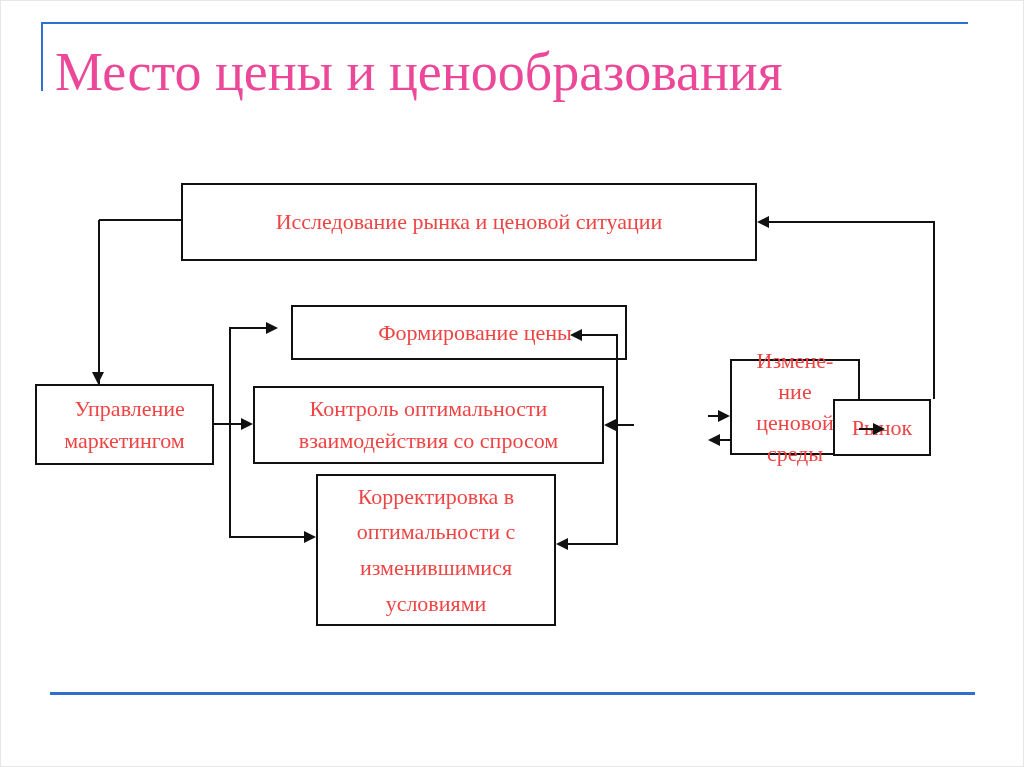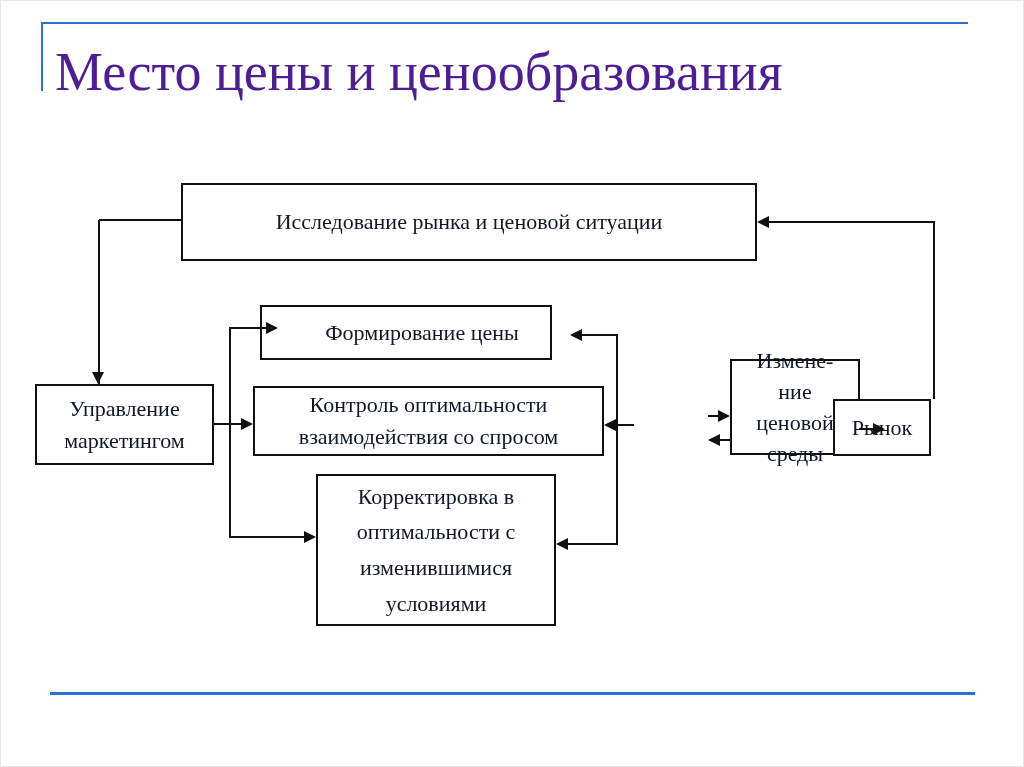--- a/index.html
+++ b/index.html
@@ -7,33 +7,33 @@
     position:relative;width:1024px;height:767px;background:#ffffff;
     border:1px solid #e7e7e7;box-sizing:border-box;overflow:hidden;
     font-family:"Liberation Serif", serif;
   }
   
   .accent-h{position:absolute;left:40px;top:21px;width:927px;height:2px;background:#2e6fd0;}
   .accent-v{position:absolute;left:40px;top:21px;width:2px;height:69px;background:#2e6fd0;}
   .bottom-rule{position:absolute;left:49px;top:691px;width:925px;height:3px;background:#2e6fd0;}
   .title{
     position:absolute;left:54px;top:42px;width:930px;
-    font-size:54px;line-height:1.1;color:#4c1d95;letter-spacing:0px;
+    font-size:54px;line-height:1.1;color:#ec4899;letter-spacing:0px;
     font-family:"Liberation Serif", serif;white-space:nowrap;
   }
   
   .dbox{
     position:absolute;background:#ffffff;border:2px solid #111111;box-sizing:border-box;
     display:flex;align-items:center;justify-content:center;text-align:center;
-    font-size:22px;line-height:1.45;color:#0f172a;white-space:pre-line;
+    font-size:22px;line-height:1.45;color:#ef4444;white-space:pre-line;
   }
   #box-research  {left:180px;top:182px;width:576px;height:78px;}
-  #box-formation {left:259px;top:304px;width:292px;height:55px;padding-left:32px;}
-  #box-management{left:34px; top:383px;width:179px;height:81px;}
-  #box-control   {left:252px;top:385px;width:351px;height:70px;}
+  #box-formation {left:290px;top:304px;width:336px;height:55px;padding-left:32px;}
+  #box-management{left:34px; top:383px;width:179px;height:81px;text-align:right;}
+  #box-control   {left:252px;top:385px;width:351px;height:78px;}
   #box-price     {left:633px;top:398px;width:74px; height:57px;}
   #box-change    {left:729px;top:358px;width:130px;height:96px;line-height:1.42;}
   #box-market    {left:832px;top:398px;width:98px; height:57px;}
   #box-adjustment{left:315px;top:473px;width:240px;height:152px;line-height:1.62;}
   
   .hline{position:absolute;height:2px;background:#111111;}
   .vline{position:absolute;width:2px;background:#111111;}
   .arr{position:absolute;width:0;height:0;}
   .arr-right{border-top:6px solid transparent;border-bottom:6px solid transparent;border-left:12px solid #111111;}
   .arr-left {border-top:6px solid transparent;border-bottom:6px solid transparent;border-right:12px solid #111111;}

